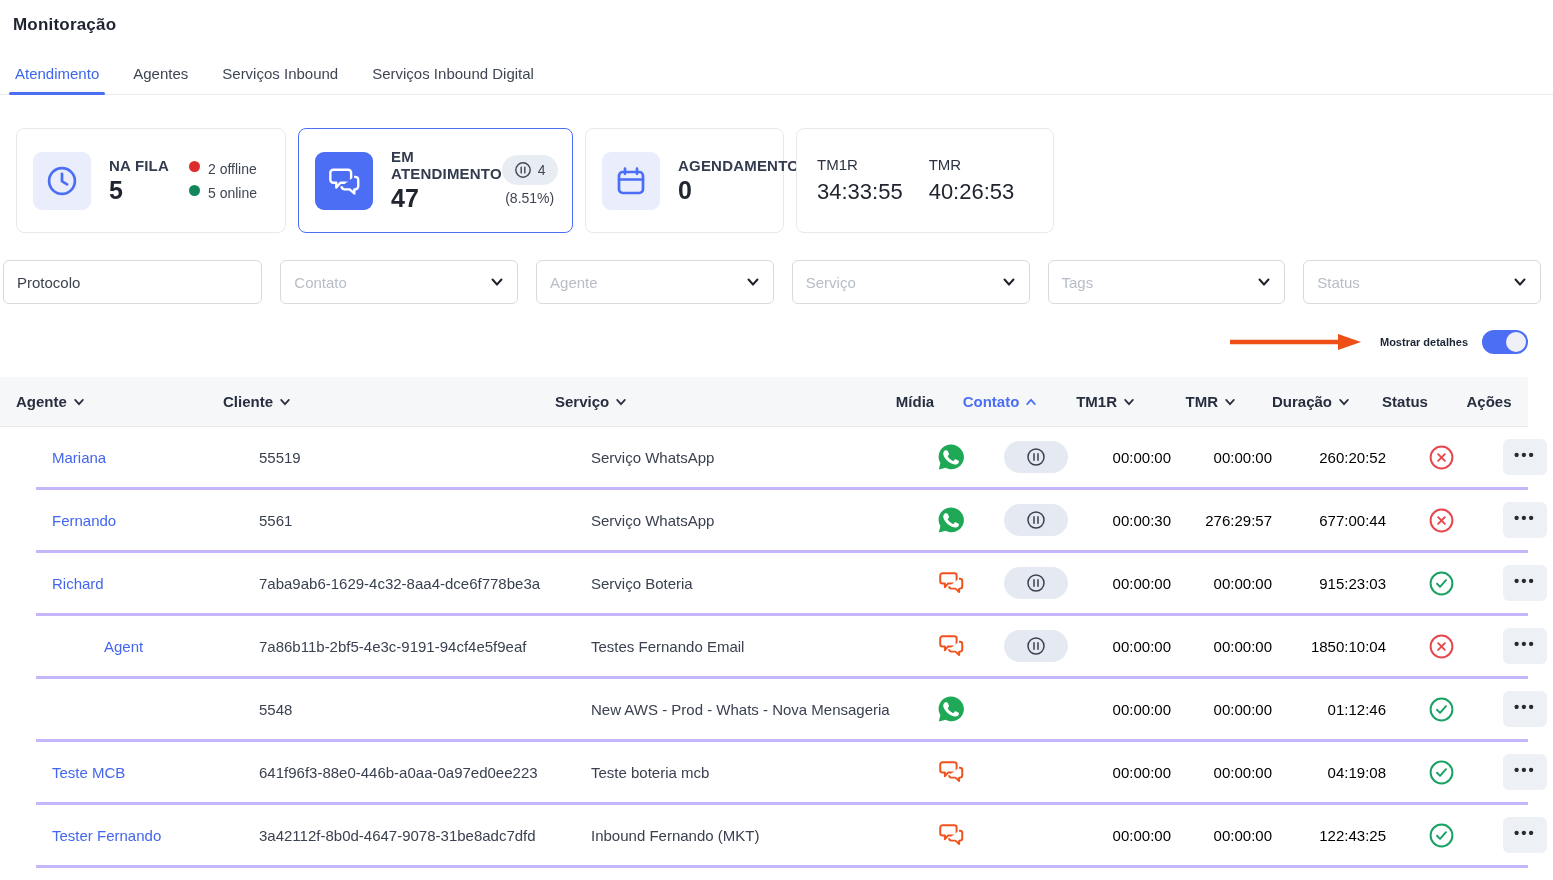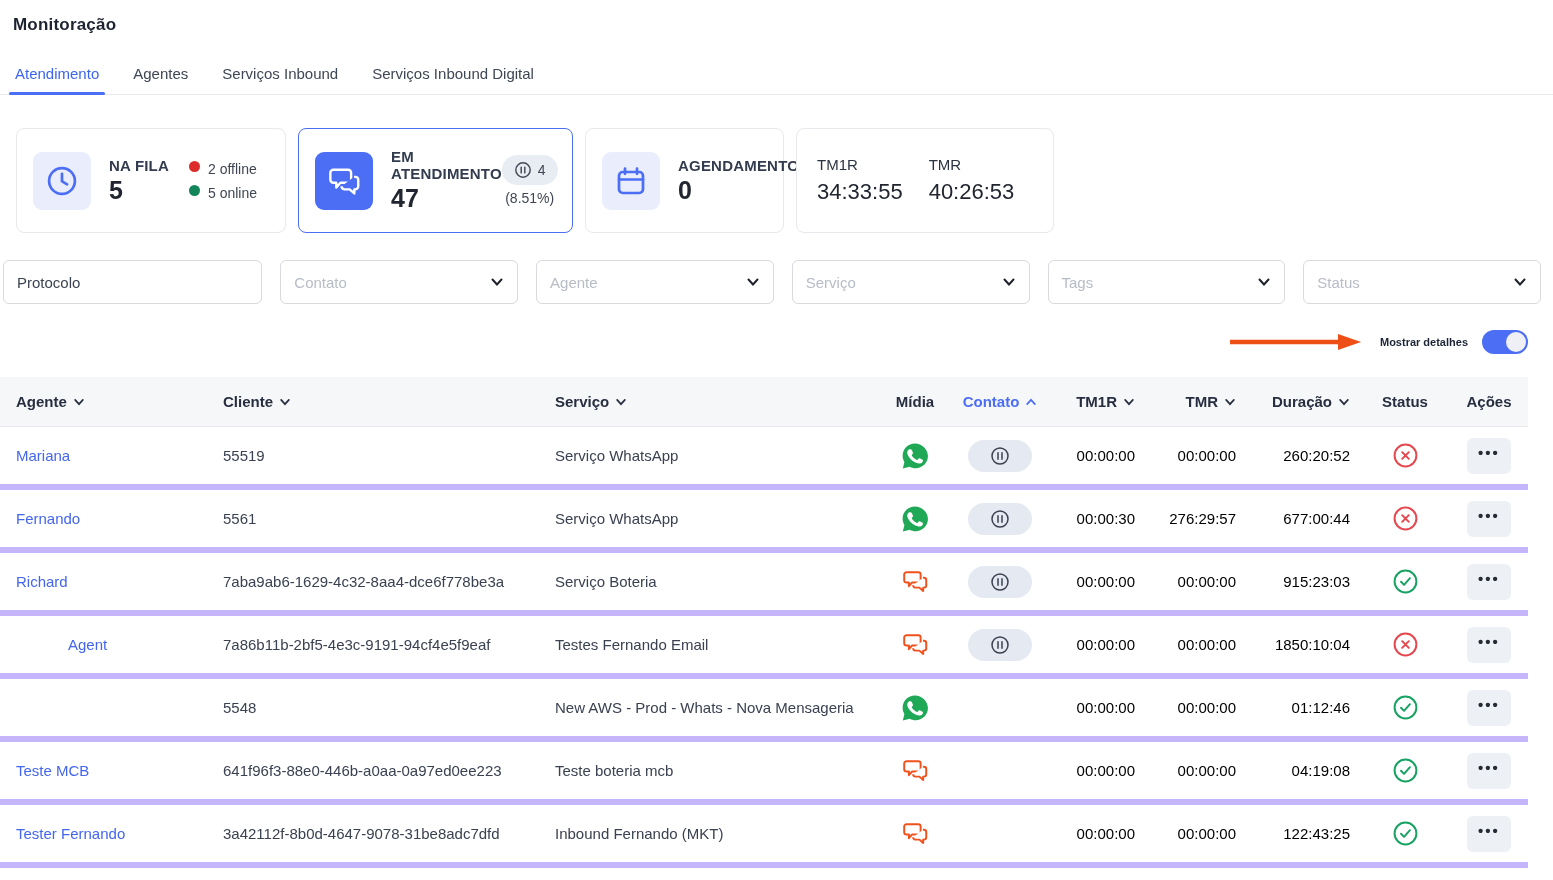--- a/index.html
+++ b/index.html
@@ -57,21 +57,21 @@
   .table { margin-top:22px; width:1528px; }
   .thead, .trow { display:grid; grid-template-columns:207px 332px 341px 70px 100px 95px 101px 114px 90px 78px; align-items:center; }
   .thead { background:#f6f7f9; height:50px; border-bottom:1px solid #e8eaee; }
   .th { font-size:15px; font-weight:700; color:#272e3f; display:flex; align-items:center; gap:6px; padding-left:16px; cursor:pointer; }
   .th .chev { flex:none; margin-top:1px; }
   .th.sort-asc .chev { transform:rotate(180deg); }
   .th.sort-active { color:#4c6ef5; }
   .th.c-center { justify-content:center; padding-left:0; }
   .th.c-right { justify-content:flex-end; padding-left:0; padding-right:10px; }
 
-  .trow { height:63px; border-bottom:6px solid #c4b5fd; background:#fff; }
+  .trow { height:63px; border-bottom:3px solid #c4b5fd; background:#fff;margin-left:36px; }
   .td { font-size:15px; color:#3a4150; padding-left:16px; display:flex; align-items:center; }
   .td.c-center { justify-content:center; padding-left:0; }
   .td.c-right { justify-content:flex-end; padding-left:0; padding-right:10px; color:#000000; }
   .agent-link { color:#4466ee; text-decoration:none; cursor:pointer; }
   .trow.indented .td-agente { padding-left:68px; }
 
   .icon-wa, .icon-chat { display:none; }
   .trow.media-whatsapp .icon-wa { display:inline-flex; }
   .trow.media-chat .icon-chat { display:inline-flex; }
 

